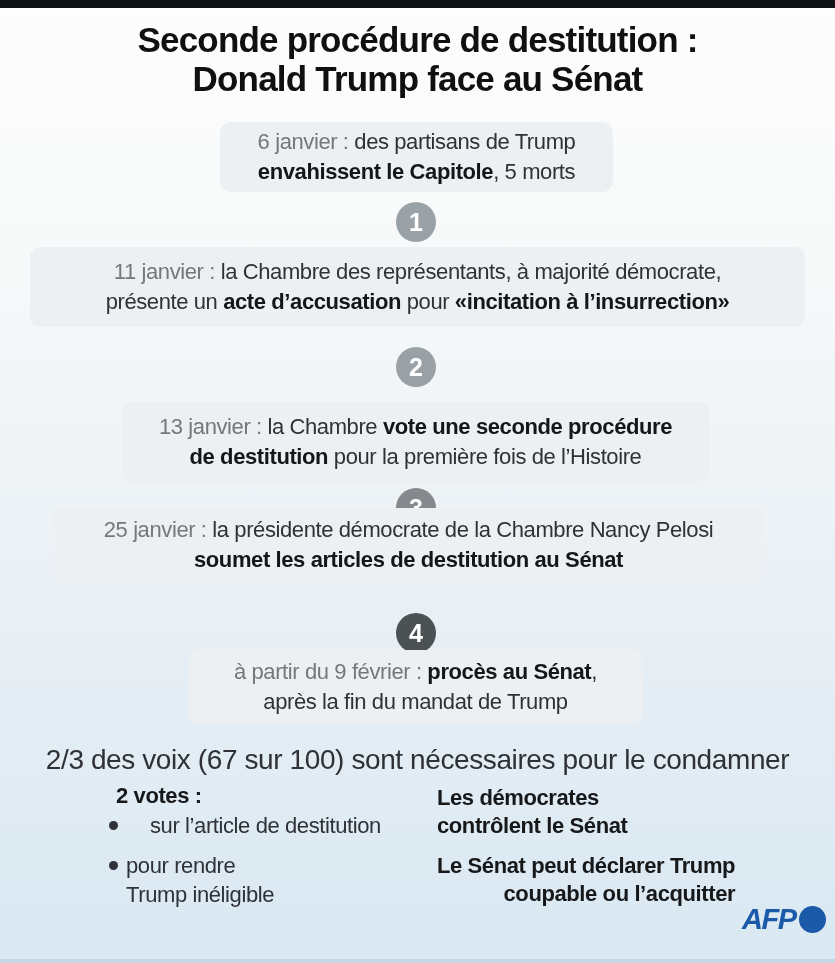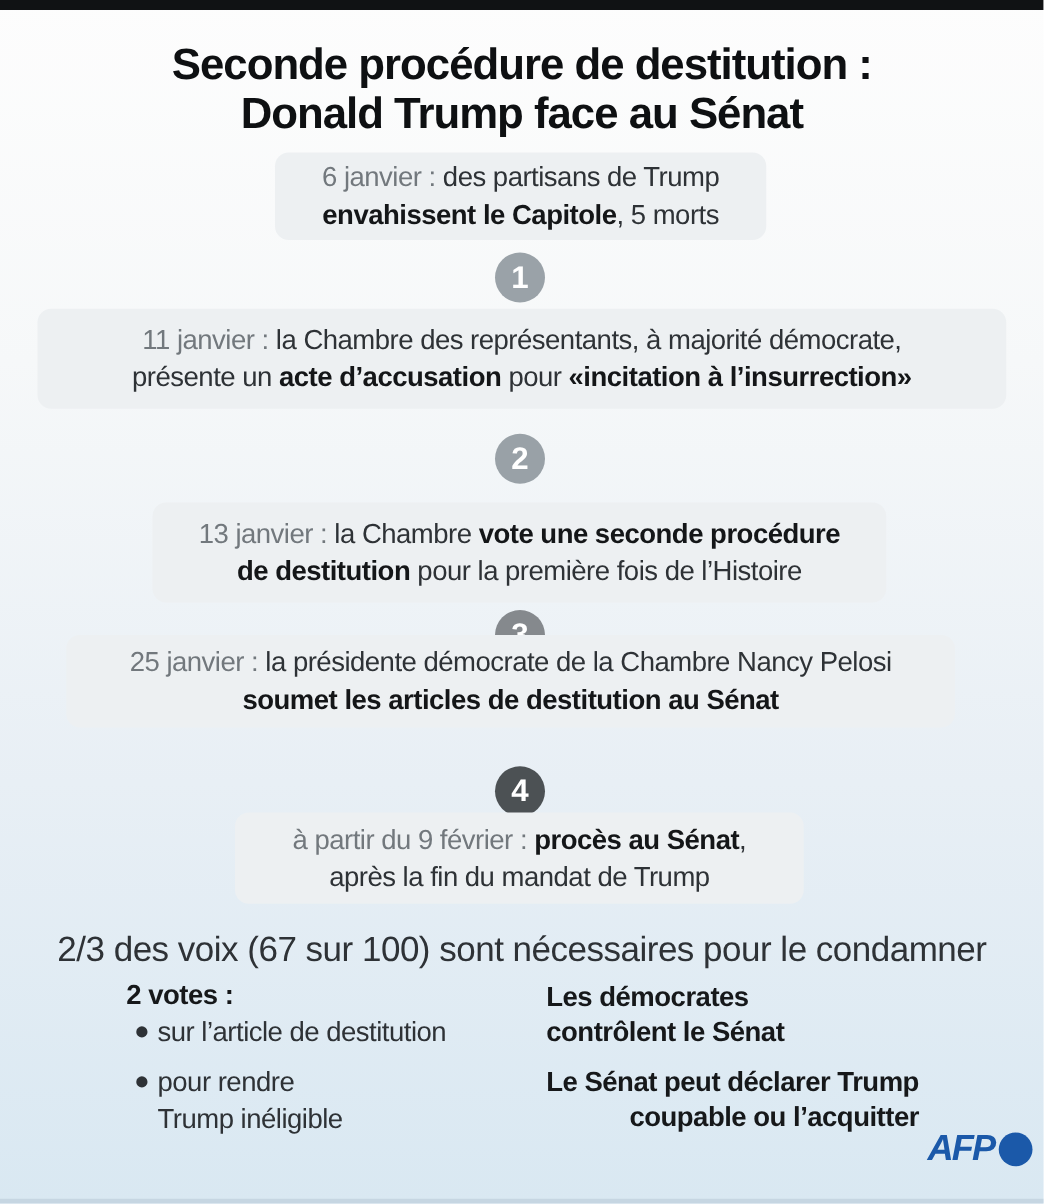--- a/index.html
+++ b/index.html
@@ -6,21 +6,21 @@
   .canvas{
     position:relative;
     width:835px;height:963px;
     overflow:hidden;
     background:linear-gradient(180deg,#fdfdfd 0%,#f6f8f9 30%,#e8eff5 65%,#d9e8f2 100%);
     font-family:"Liberation Sans",sans-serif;
   }
   .topbar{position:absolute;left:0;top:0;width:835px;height:8px;background:#101214;}
   .bottombar{position:absolute;left:0;top:959px;width:835px;height:4px;background:#c6d6e2;}
   .title{
-    position:absolute;left:0;top:32px;width:835px;
+    position:absolute;left:0;top:20px;width:835px;
     text-align:center;font-size:35px;font-weight:800;line-height:39px;
     color:#0e1012;letter-spacing:-0.8px;
   }
   .box{
     position:absolute;background:#edf0f2;border-radius:11px;
     display:flex;flex-direction:column;justify-content:center;align-items:center;
     font-size:22px;line-height:30px;color:#2e3236;letter-spacing:-0.4px;
     padding:0 8px;box-sizing:border-box;
   }
   .ln{white-space:nowrap;}
@@ -29,21 +29,21 @@
   .step{
     position:absolute;left:396px;width:40px;height:40px;border-radius:50%;
     color:#ffffff;font-weight:bold;font-size:25px;
     display:flex;align-items:center;justify-content:center;
   }
   .rule-line{
     position:absolute;left:0;top:744px;width:835px;text-align:center;
     font-size:28px;color:#2e3236;letter-spacing:-0.4px;
   }
   .votes-heading{
-    position:absolute;left:101px;top:783px;
+    position:absolute;left:116px;top:783px;
     font-size:22px;font-weight:bold;color:#16181a;letter-spacing:-0.4px;
   }
   .bullet-item{
     position:absolute;left:109px;display:flex;align-items:flex-start;
     font-size:22px;color:#2e3236;line-height:29px;letter-spacing:-0.4px;
     white-space:pre-line;
   }
   .bullet-dot{width:9px;height:9px;border-radius:50%;background:#2e3236;margin:10px 8px 0 0;flex:none;}
   .note{position:absolute;left:437px;display:flex;flex-direction:column;}
   .note-bar{width:4px;background:#2e3236;flex:none;margin-right:12px;align-self:stretch;}
@@ -97,21 +97,21 @@
 
   <div class="box" style="left:188px;top:650px;width:455px;height:73px;">
     <div class="ln"><span class="date">à partir du 9 février : </span><span class="b">procès au Sénat</span><span>,</span></div>
     <div class="ln"><span>après la fin du mandat de Trump</span></div>
   </div>
 
   <div class="rule-line">2/3 des voix (67 sur 100) sont nécessaires pour le condamner</div>
 
   <div class="votes-heading">2 votes :</div>
 
-  <div class="bullet-item" style="top:811px;">
+  <div class="bullet-item" style="top:811px;gap:24px;">
     <span class="bullet-dot"></span>
     <span>sur l’article de destitution</span>
   </div>
 
   <div class="bullet-item" style="top:851px;">
     <span class="bullet-dot"></span>
     <span>pour rendre
 Trump inéligible</span>
   </div>
 

